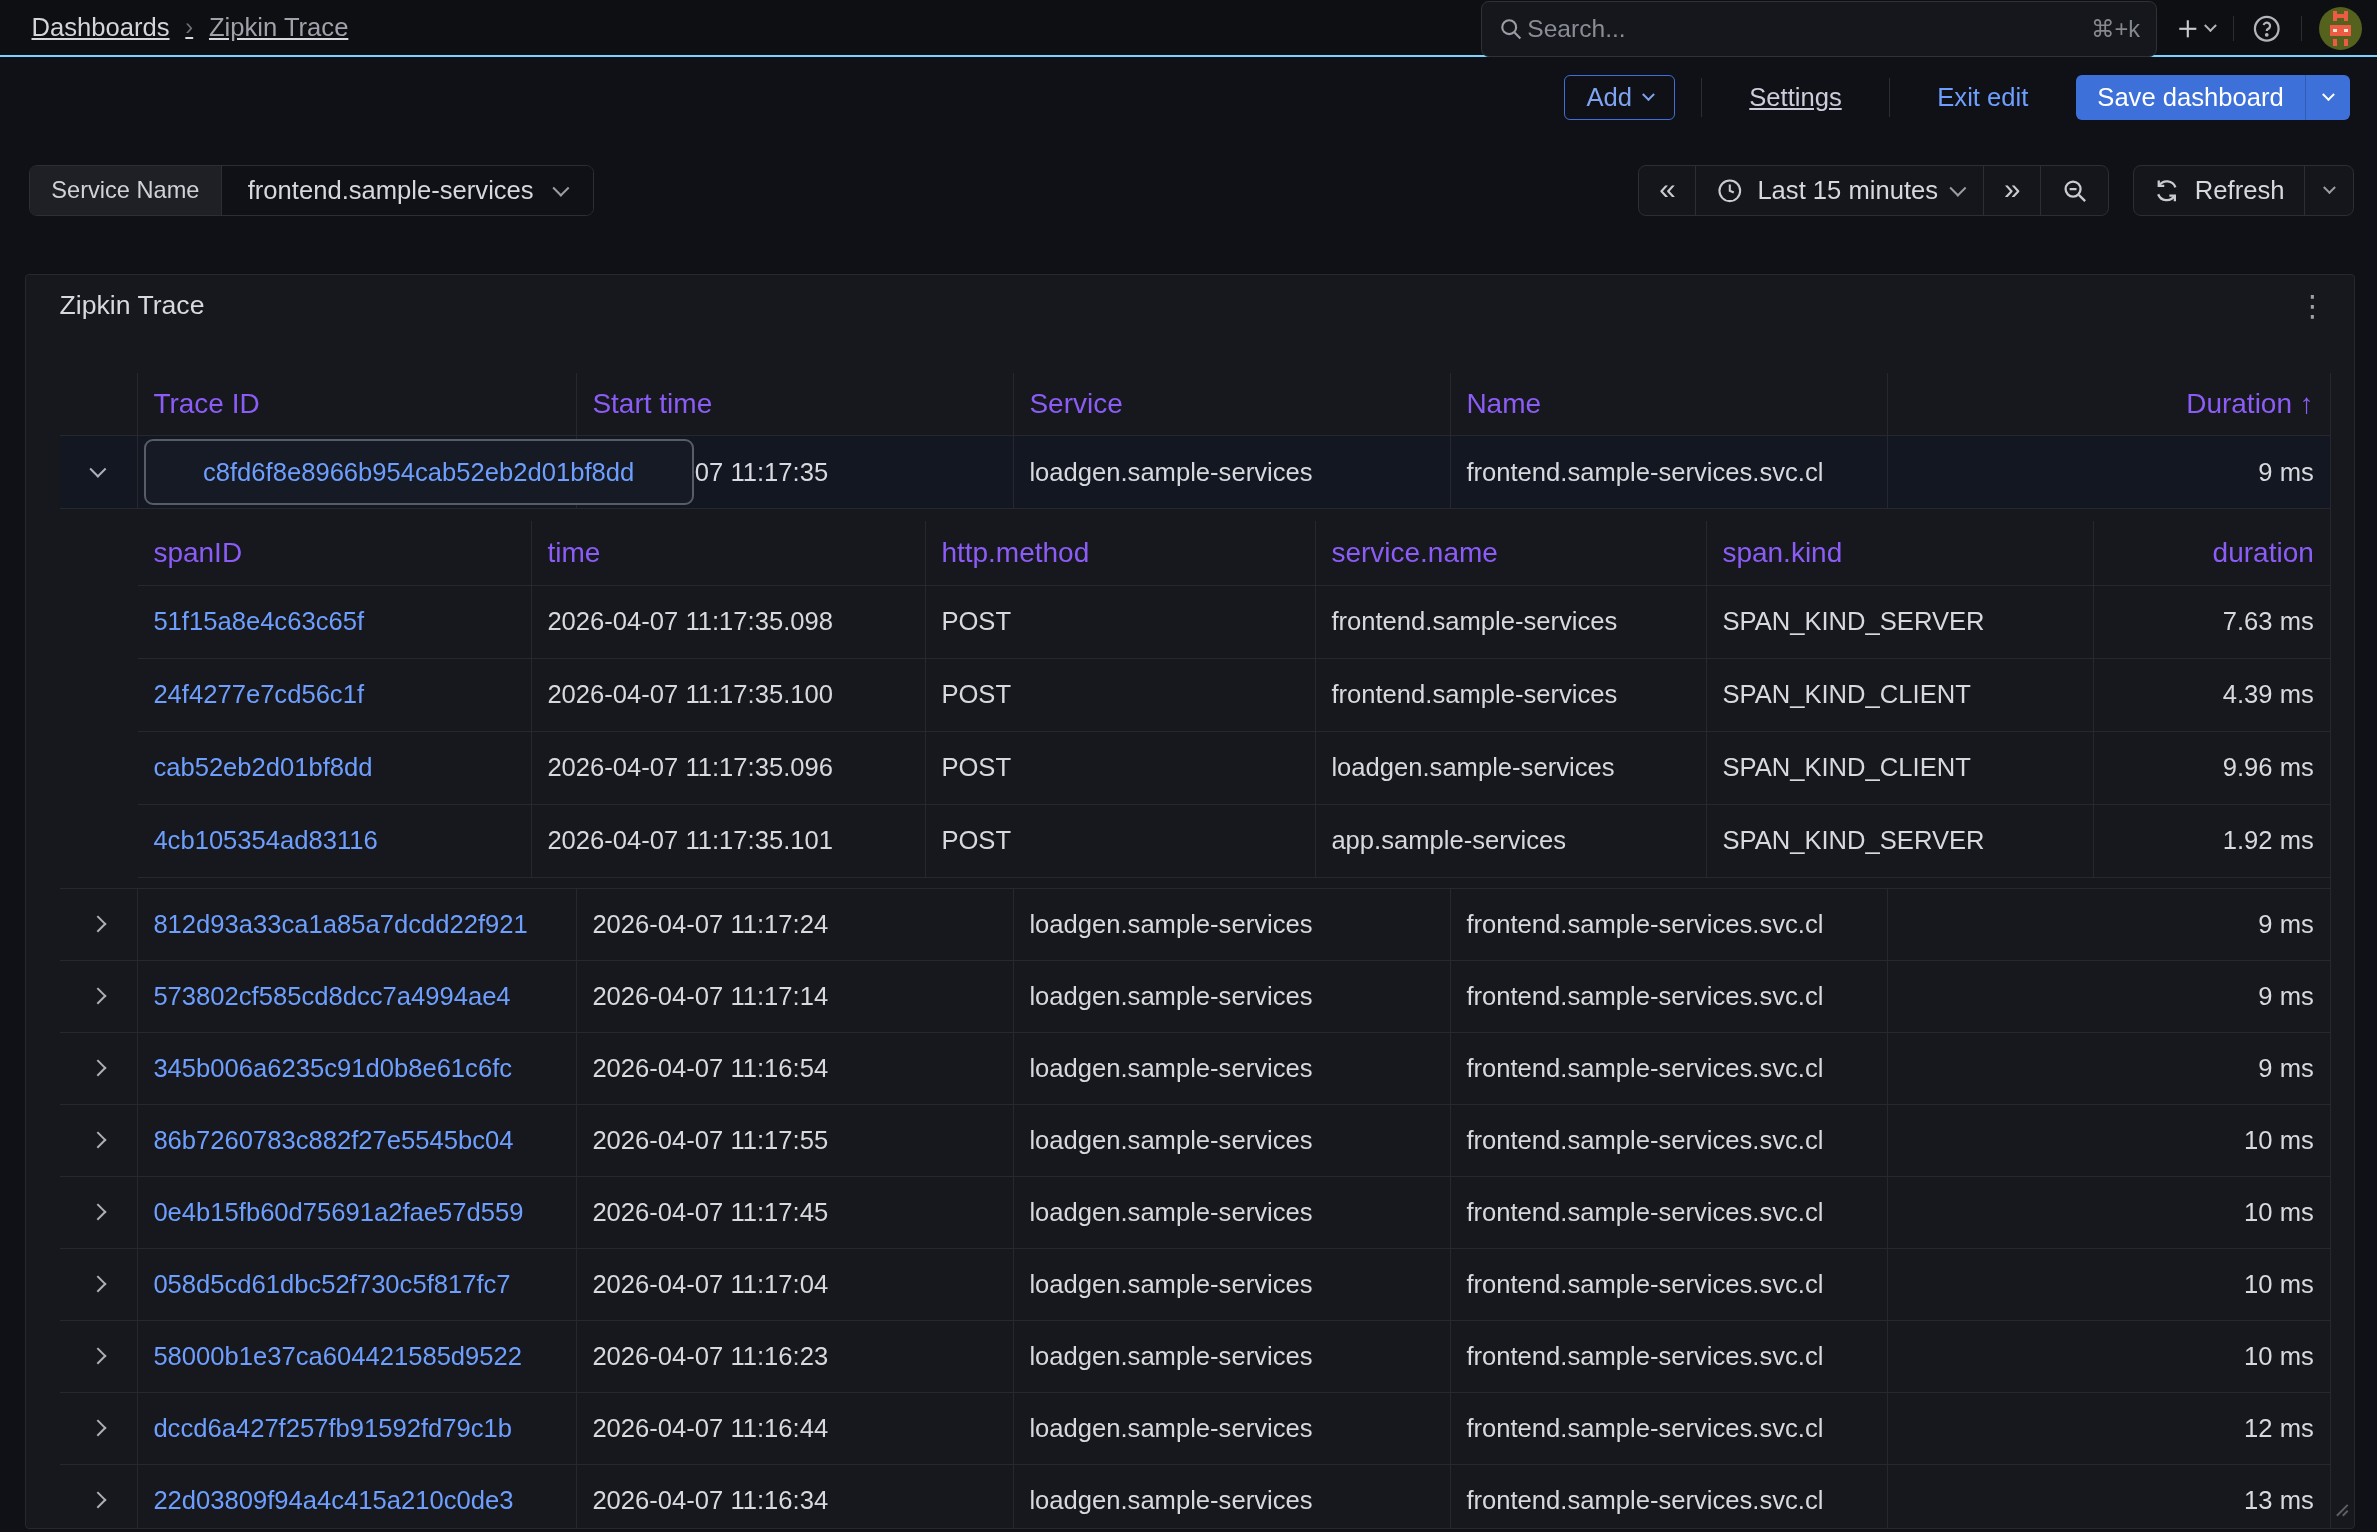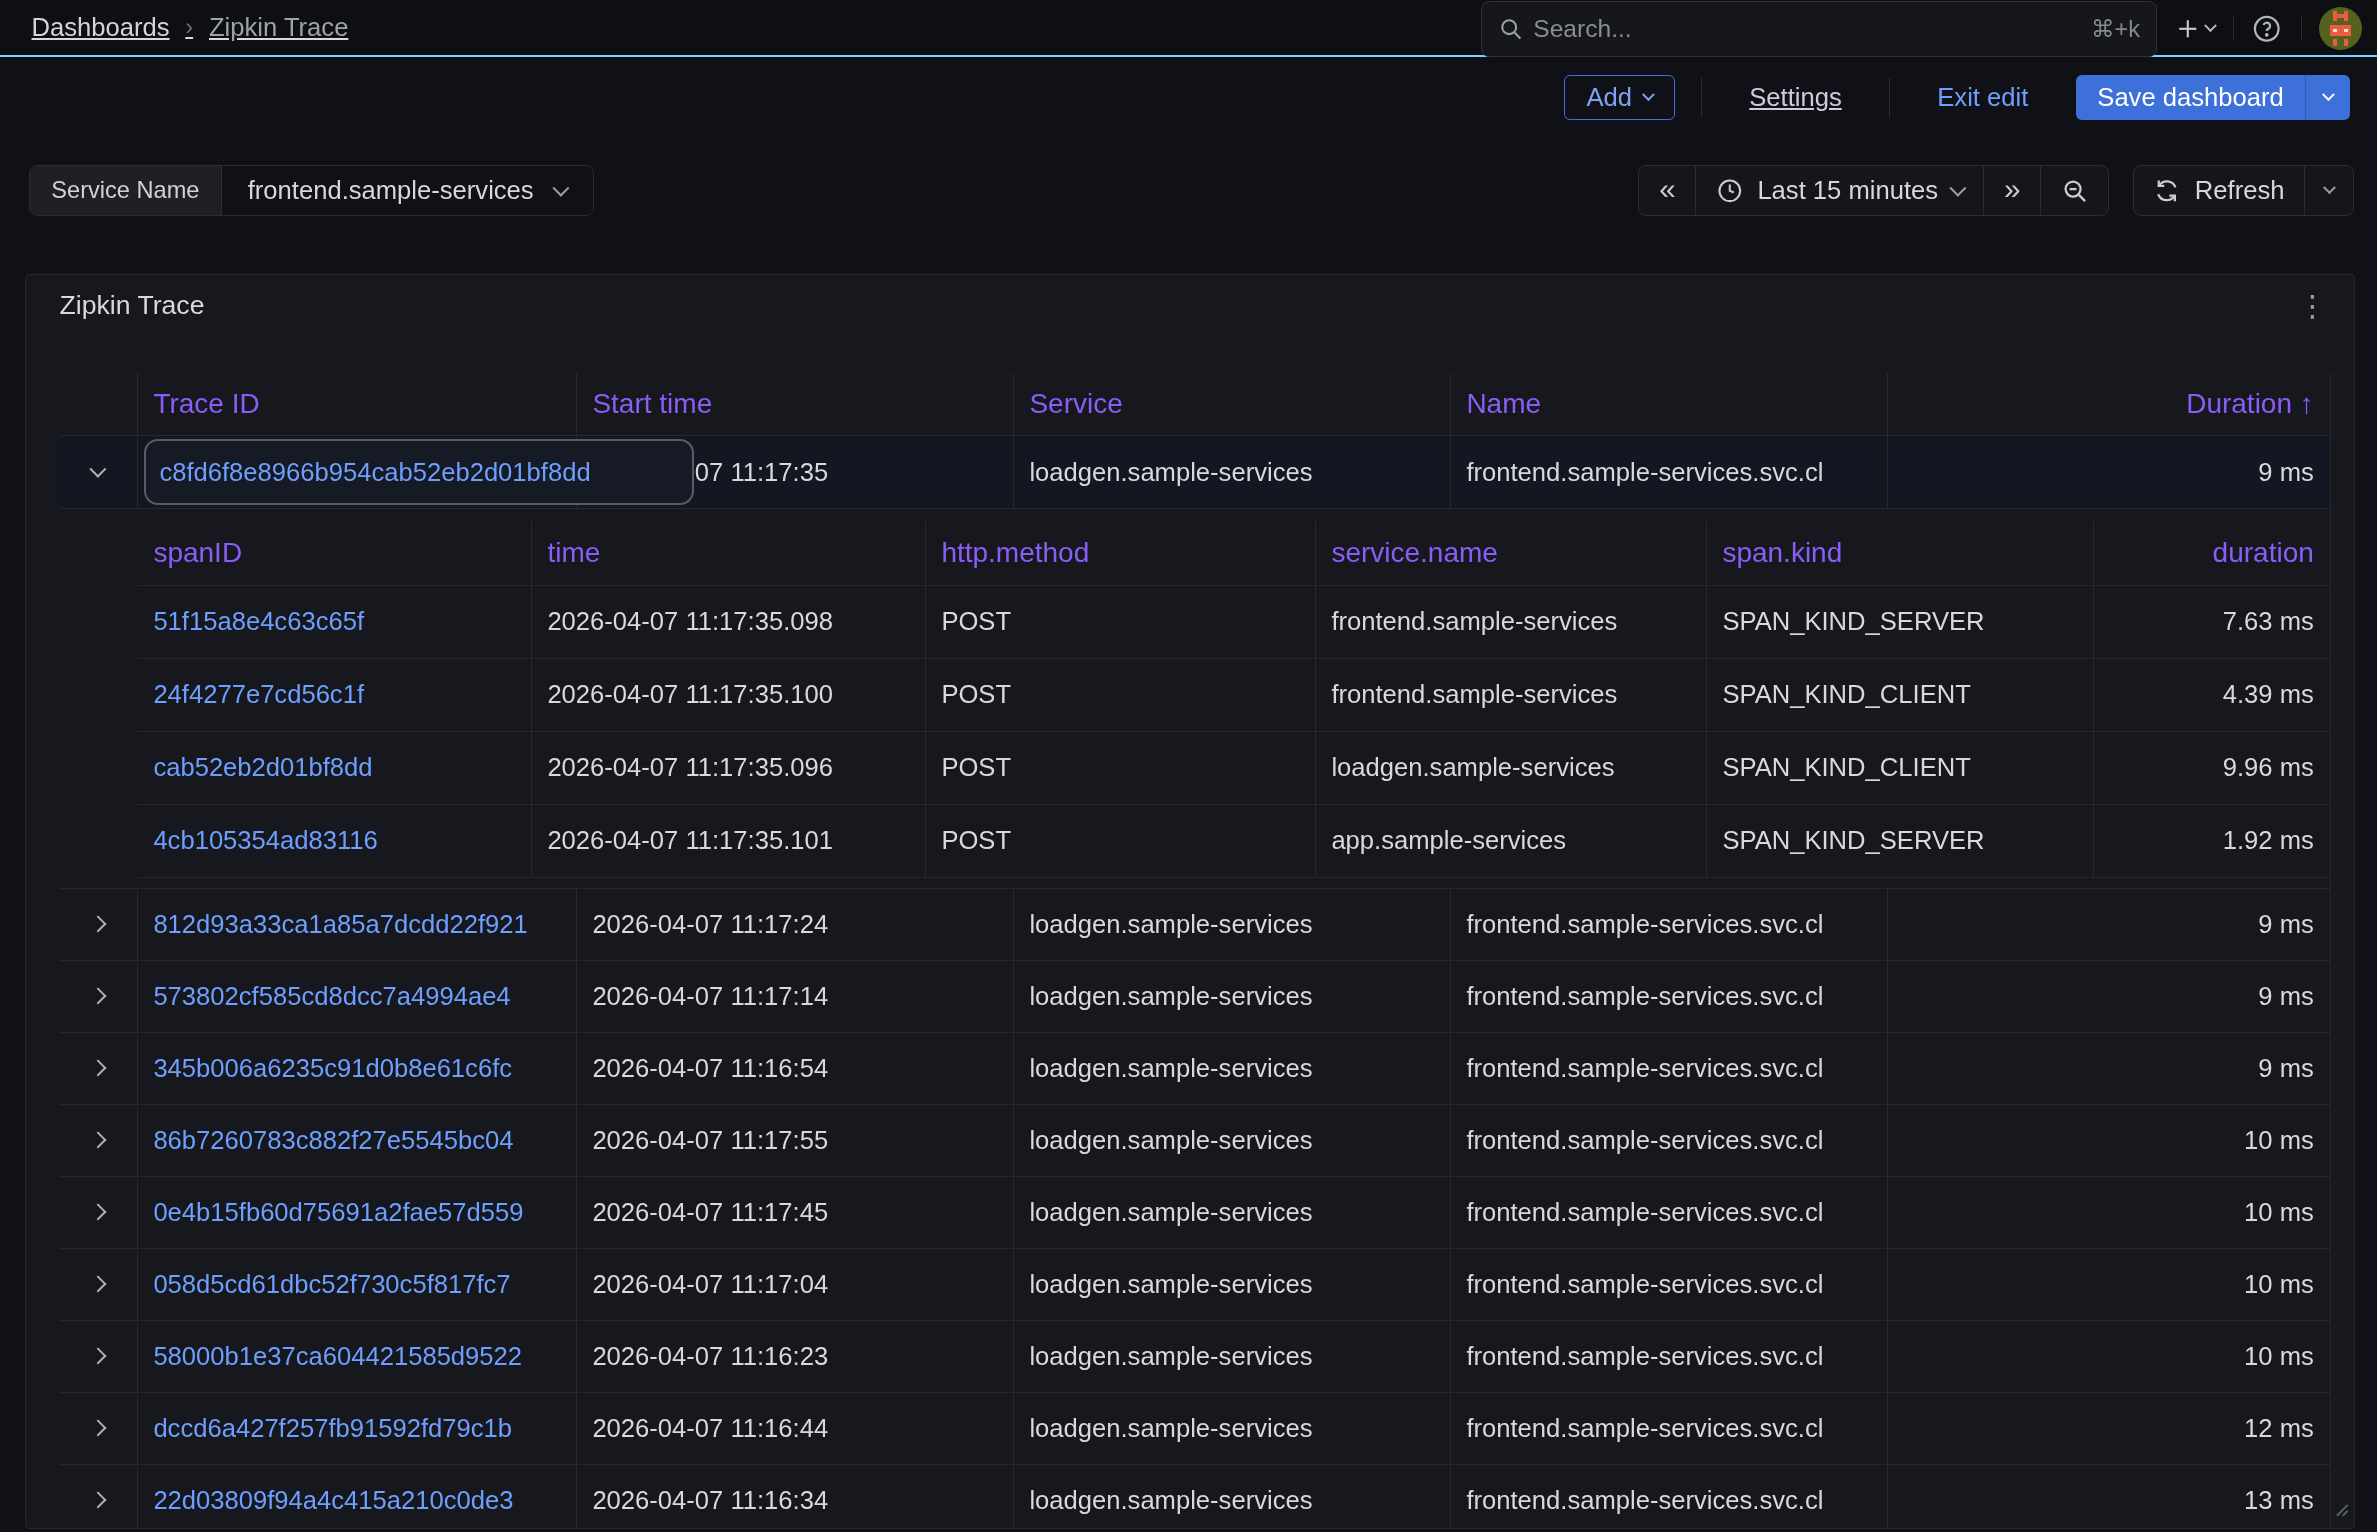--- a/index.html
+++ b/index.html
@@ -12,21 +12,21 @@
   }
   
   .topbar { position:absolute; left:0; top:0; width:100%; height:57px;
     background:#0e0f13; border-bottom:2px solid #7dd3fc; display:flex; align-items:center;text-decoration:underline; }
   .crumbs { display:flex; align-items:center; gap:15.8px; margin-left:31.5px; }
   .crumb-a { color:#d4d5da; cursor:pointer; }
   .crumb-sep { color:#6c6f77; font-size:23.6px; }
   .crumb-b { color:#9fa2aa; }
   .top-right { position:absolute; right:15.8px; top:0; height:57px; display:flex; align-items:center; gap:17.7px; }
   .searchbox { width:676px; height:56px; background:#15171d; border:1px solid #2e3138;
-    border-radius:7.9px; display:flex; align-items:center; padding:0 15.8px; gap:10px; }
+    border-radius:7.9px; display:flex; align-items:center; padding:0 15.8px; gap:4px; }
   .searchbox input { flex:1; background:transparent; border:none; outline:none;
     color:#c9cbd1; font:inherit; font-size:24.6px; }
   .searchbox input::placeholder { color:#8a8d95; }
   .kbd-hint { color:#85888f; font-size:23.6px; }
   .icon-btn { display:flex; align-items:center; justify-content:center; color:#b3b5bc; cursor:pointer; gap:5.9px; }
   .vdiv { width:1px; height:25.6px; background:#2b2d34; }
   .avatar { width:43px; height:43px; border-radius:50%; overflow:hidden; cursor:pointer; }
   
   .chev { display:inline-block; width:11.8px; height:11.8px; border-right:2.5px solid currentColor;
     border-bottom:2.5px solid currentColor; transform:rotate(45deg) translate(-2px,-2px); }
@@ -77,22 +77,22 @@
   .hcell.last, .cell.last { border-right:none; }
   .right { justify-content:flex-end; }
   .cell { display:flex; align-items:center; padding:0 15.8px; border-right:1px solid #26282e;
     overflow:hidden; white-space:nowrap; color:#d8d9de; }
   .row { height:72px; border-bottom:1px solid #26282e; }
   .expander { justify-content:center; color:#aeb1b7; cursor:pointer; }
   a.lnk { color:#6e9fff; text-decoration:none; cursor:pointer; }
   
   .row-expanded { position:relative; height:73px; border-bottom:1px solid #26282e; background:#131722; }
   .trace-focus-box { position:absolute; left:84px; top:3px; width:550px; height:66px; z-index:2;
-    background:#151a24; border:2px solid #565d68; border-radius:14px;
-    display:flex; align-items:center; padding:0 13.8px; overflow:hidden; white-space:nowrap; }
+    background:#151a24; border:2px solid #565d68; border-radius:9px;
+    display:flex; align-items:center; padding:0 13.8px; overflow:hidden; white-space:nowrap;justify-content:center; }
   
   .subtable { margin:11.8px 0 9.9px 78px; width:2193px; border-right:1px solid #26282e; }
   .s-grid { display:grid; grid-template-columns:394px 394px 390px 391px 387px 1fr; }
   .s-hrow { height:65px; border-bottom:1px solid #26282e; }
   .s-row { height:73px; border-bottom:1px solid #26282e; }
   .rows-block { border-top:1px solid #26282e; }
 </style>
 </head>
 <body>
 

